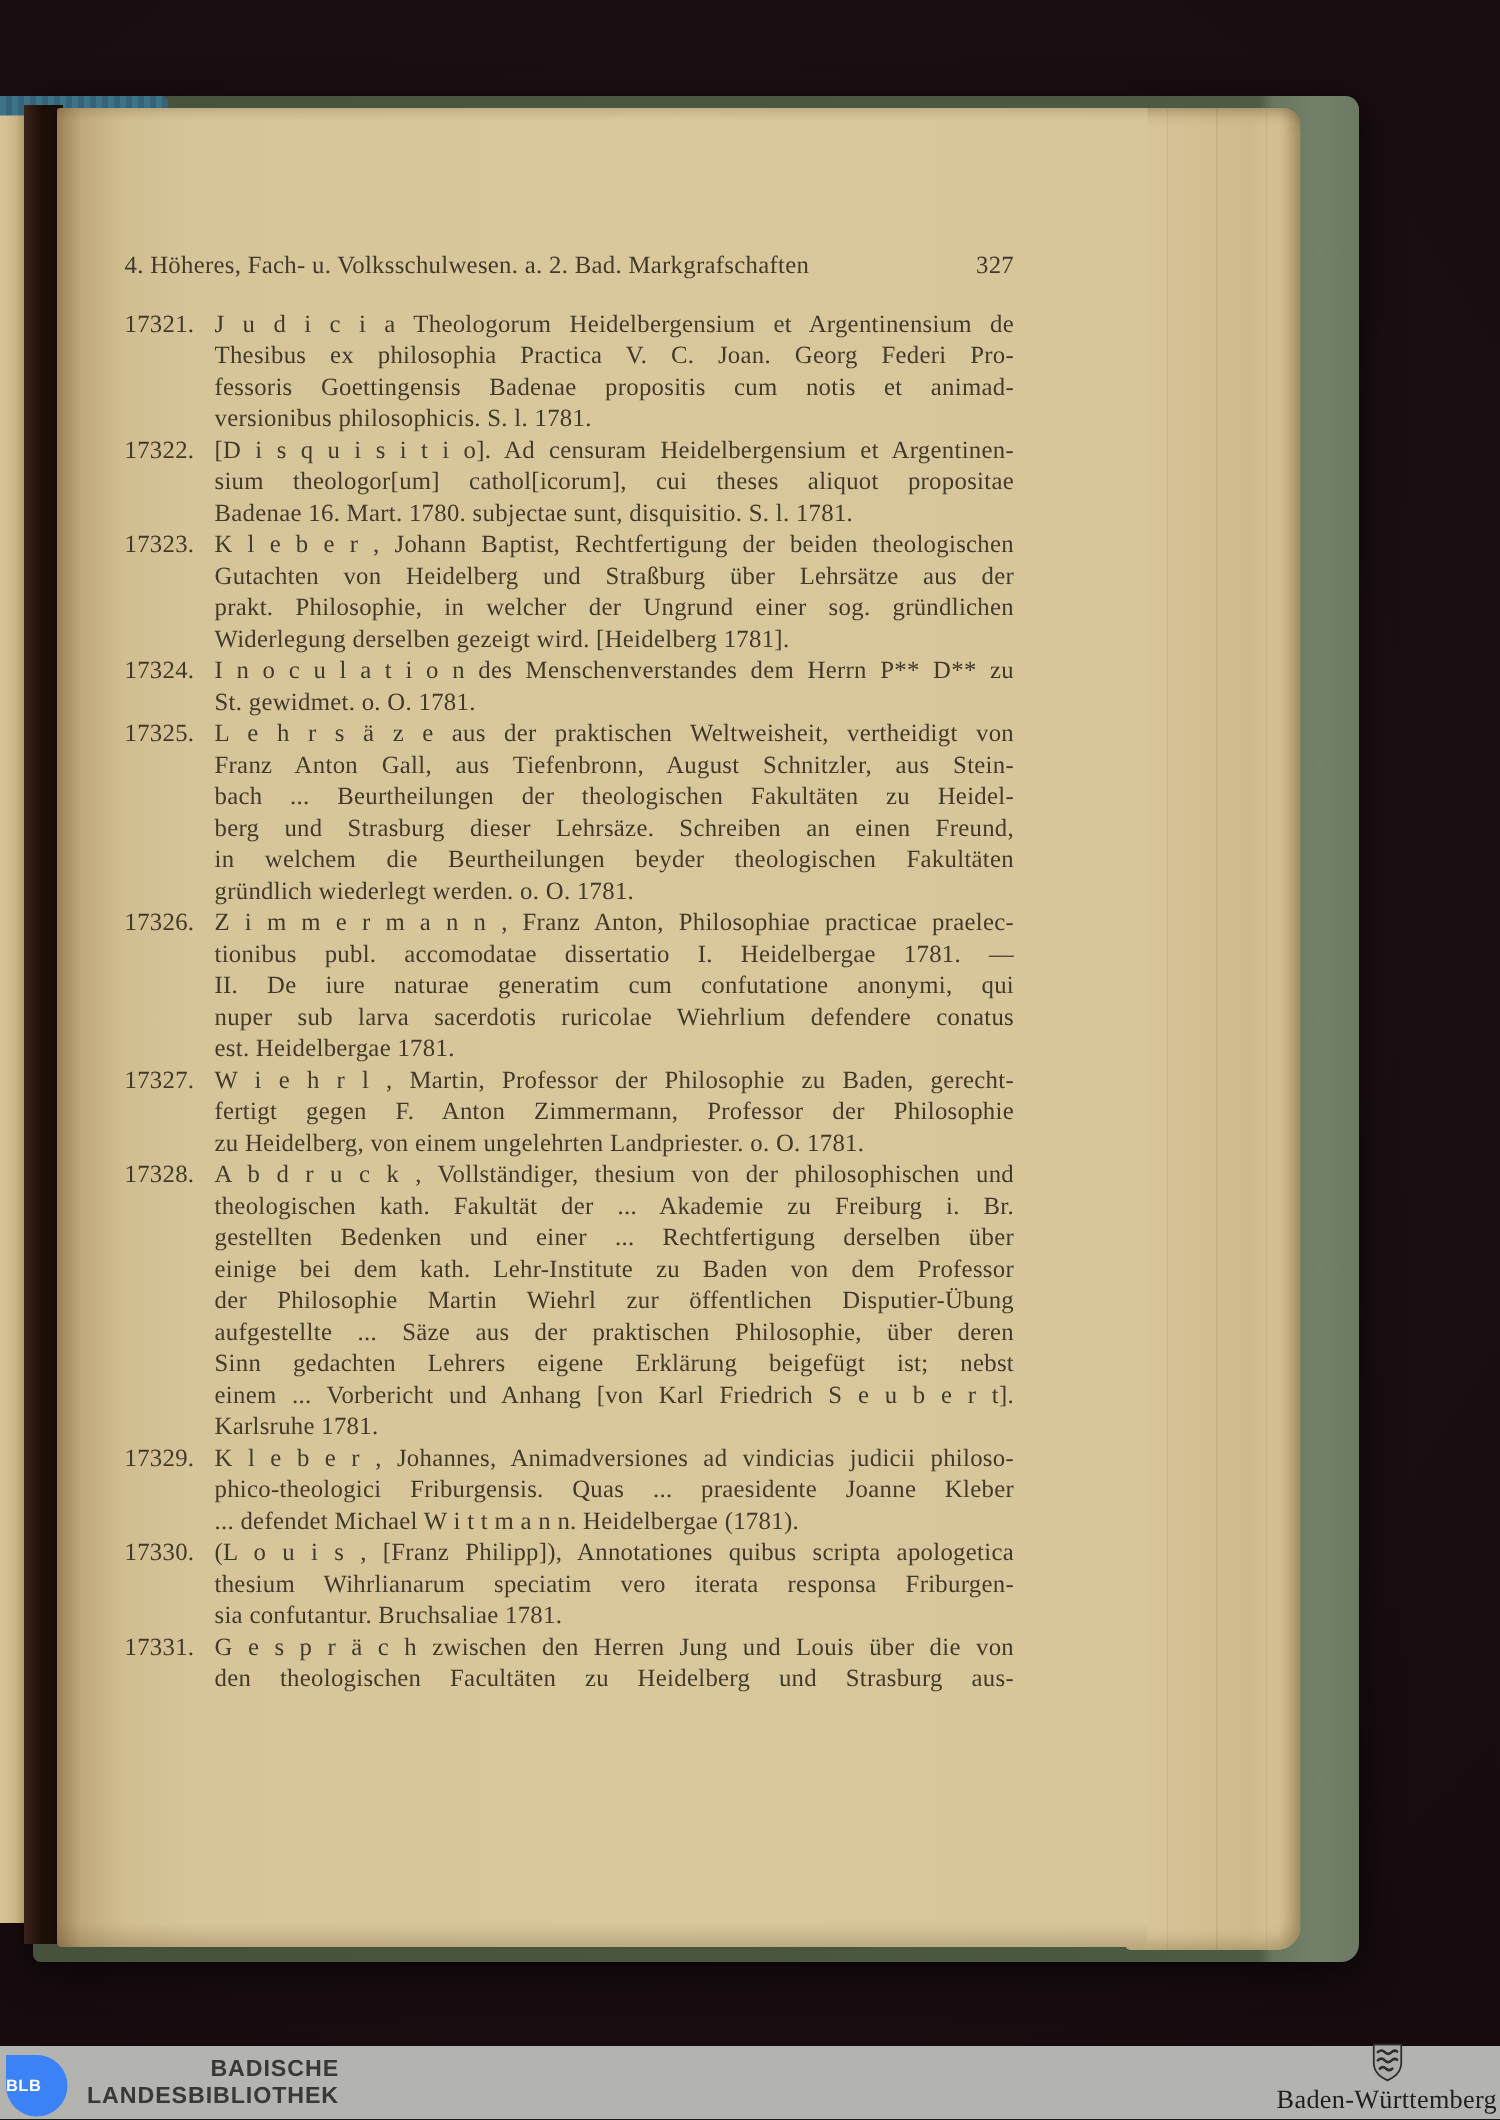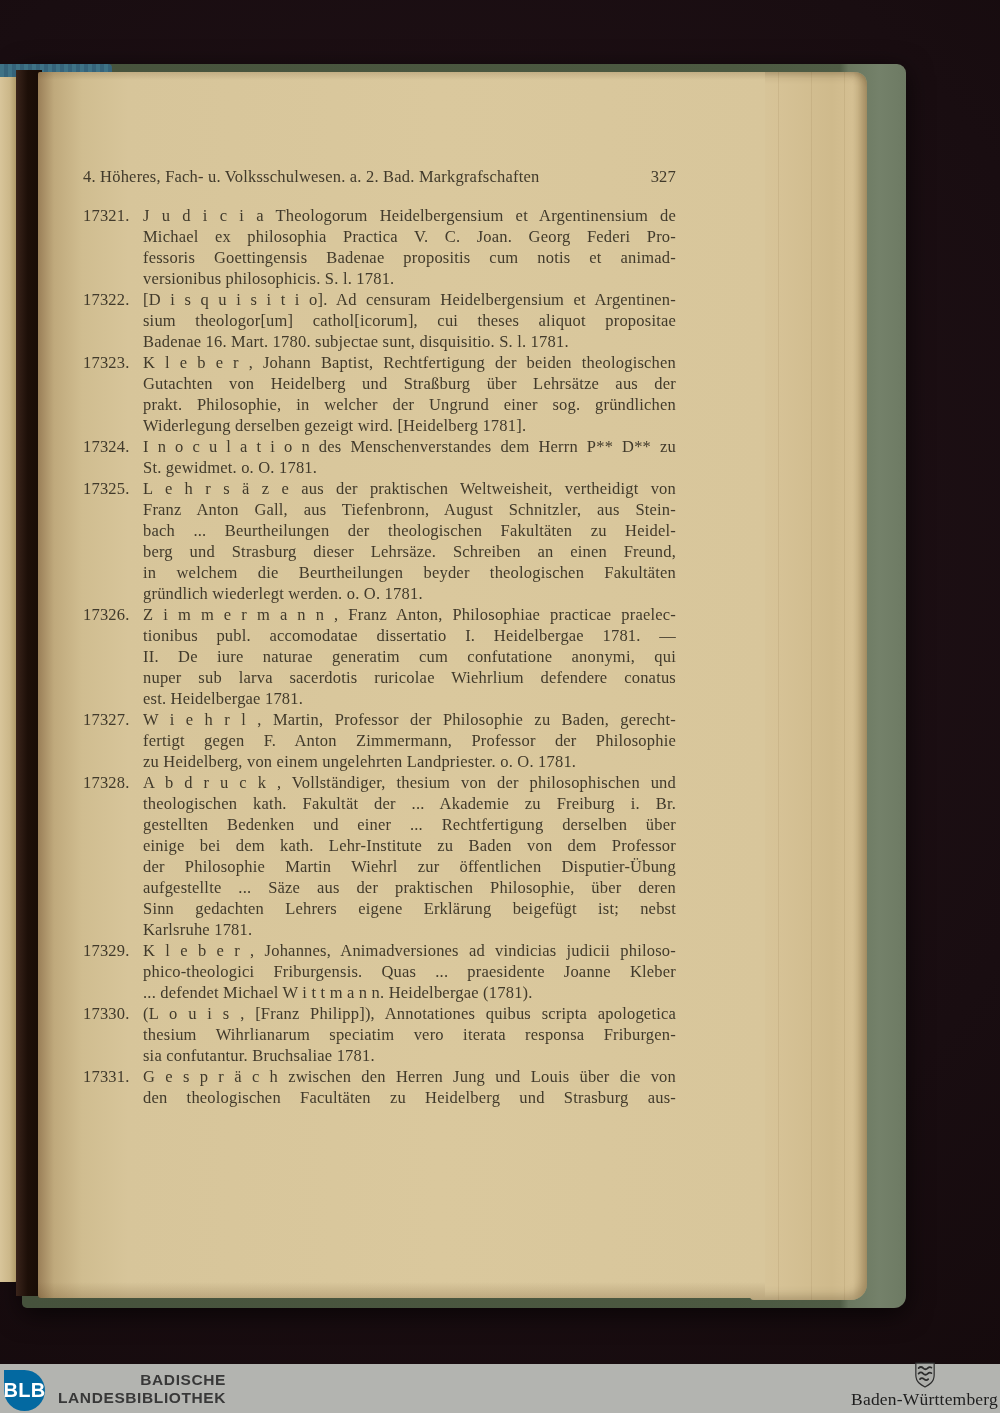--- a/index.html
+++ b/index.html
@@ -32,22 +32,22 @@
     font-size:16.5px;line-height:21px;letter-spacing:0.2px;}
   .page-header{display:flex;justify-content:space-between;margin-bottom:18px;}
   .entry{display:flex;}
   .entry-number{width:60px;flex:none;}
   .entry-body{flex:1;min-width:0;}
   .entry-line{text-align:justify;text-align-last:justify;}
   .entry-line.last{text-align-last:left;}
   
   .footer{position:absolute;left:0;bottom:0;width:1000px;height:49px;background:#b3b4b0;
     display:flex;align-items:center;font-family:"Liberation Sans", sans-serif;}
-  .blb-logo{width:41px;height:41px;margin:4px 0 0 4px;background:#0369a1;border-radius:0 50% 50% 50%;
-    color:#ffffff;font-weight:bold;font-size:20px;display:flex;align-items:center;justify-content:center;letter-spacing:0.3px;}
+  .blb-logo{width:41px;height:41px;margin:4px 0 0 4px;background:#3b82f6;border-radius:0 50% 50% 50%;
+    color:#ffffff;font-weight:bold;font-size:11px;display:flex;align-items:center;letter-spacing:0.3px;}
   .library-name{margin-left:13px;color:#383838;font-weight:bold;font-size:15.5px;line-height:18px;letter-spacing:0.6px;text-align:right;}
   .state{position:absolute;right:2px;bottom:3px;display:flex;flex-direction:column;align-items:center;text-align:right;}
   .state svg{display:block;margin-bottom:1px;}
   .state-label{font-family:"Liberation Serif", serif;font-size:17.5px;color:#1e1e1e;letter-spacing:0.2px;}
 </style>
 </head>
 <body>
 
 <div class="stage">
 
@@ -61,21 +61,21 @@
   <div class="content">
     <div class="page-header">
       <span>4. Höheres, Fach- u. Volksschulwesen.  a. 2. Bad. Markgrafschaften</span>
       <span>327</span>
     </div>
     <div id="entries">
         <div class="entry">
           <div class="entry-number">17321.</div>
           <div class="entry-body">
             <div class="entry-line">J u d i c i a  Theologorum Heidelbergensium et Argentinensium de</div>
-            <div class="entry-line">Michael ex philosophia Practica V. C. Joan. Georg Federi Pro-</div>
+            <div class="entry-line">Thesibus ex philosophia Practica V. C. Joan. Georg Federi Pro-</div>
             <div class="entry-line">fessoris Goettingensis Badenae propositis cum notis et animad-</div>
             <div class="entry-line last">versionibus philosophicis.  S. l. 1781.</div>
           </div>
         </div>
         <div class="entry">
           <div class="entry-number">17322.</div>
           <div class="entry-body">
             <div class="entry-line">[D i s q u i s i t i o].  Ad censuram Heidelbergensium et Argentinen-</div>
             <div class="entry-line">sium theologor[um] cathol[icorum], cui theses aliquot propositae</div>
             <div class="entry-line last">Badenae 16. Mart. 1780. subjectae sunt, disquisitio.  S. l. 1781.</div>
@@ -129,20 +129,21 @@
         <div class="entry">
           <div class="entry-number">17328.</div>
           <div class="entry-body">
             <div class="entry-line">A b d r u c k ,  Vollständiger, thesium von der philosophischen und</div>
             <div class="entry-line">theologischen kath. Fakultät der ... Akademie zu Freiburg i. Br.</div>
             <div class="entry-line">gestellten Bedenken und einer ... Rechtfertigung derselben über</div>
             <div class="entry-line">einige bei dem kath. Lehr-Institute zu Baden von dem Professor</div>
             <div class="entry-line">der Philosophie Martin Wiehrl zur öffentlichen Disputier-Übung</div>
             <div class="entry-line">aufgestellte ... Säze aus der praktischen Philosophie, über deren</div>
             <div class="entry-line">Sinn gedachten Lehrers eigene Erklärung beigefügt ist; nebst</div>
+            <div class="entry-line">einem ... Vorbericht und Anhang [von Karl Friedrich S e u b e r t].</div>
             <div class="entry-line last">Karlsruhe 1781.</div>
           </div>
         </div>
         <div class="entry">
           <div class="entry-number">17329.</div>
           <div class="entry-body">
             <div class="entry-line">K l e b e r ,  Johannes, Animadversiones ad vindicias judicii philoso-</div>
             <div class="entry-line">phico-theologici Friburgensis.  Quas ... praesidente Joanne Kleber</div>
             <div class="entry-line last">... defendet Michael W i t t m a n n.  Heidelbergae (1781).</div>
           </div>

